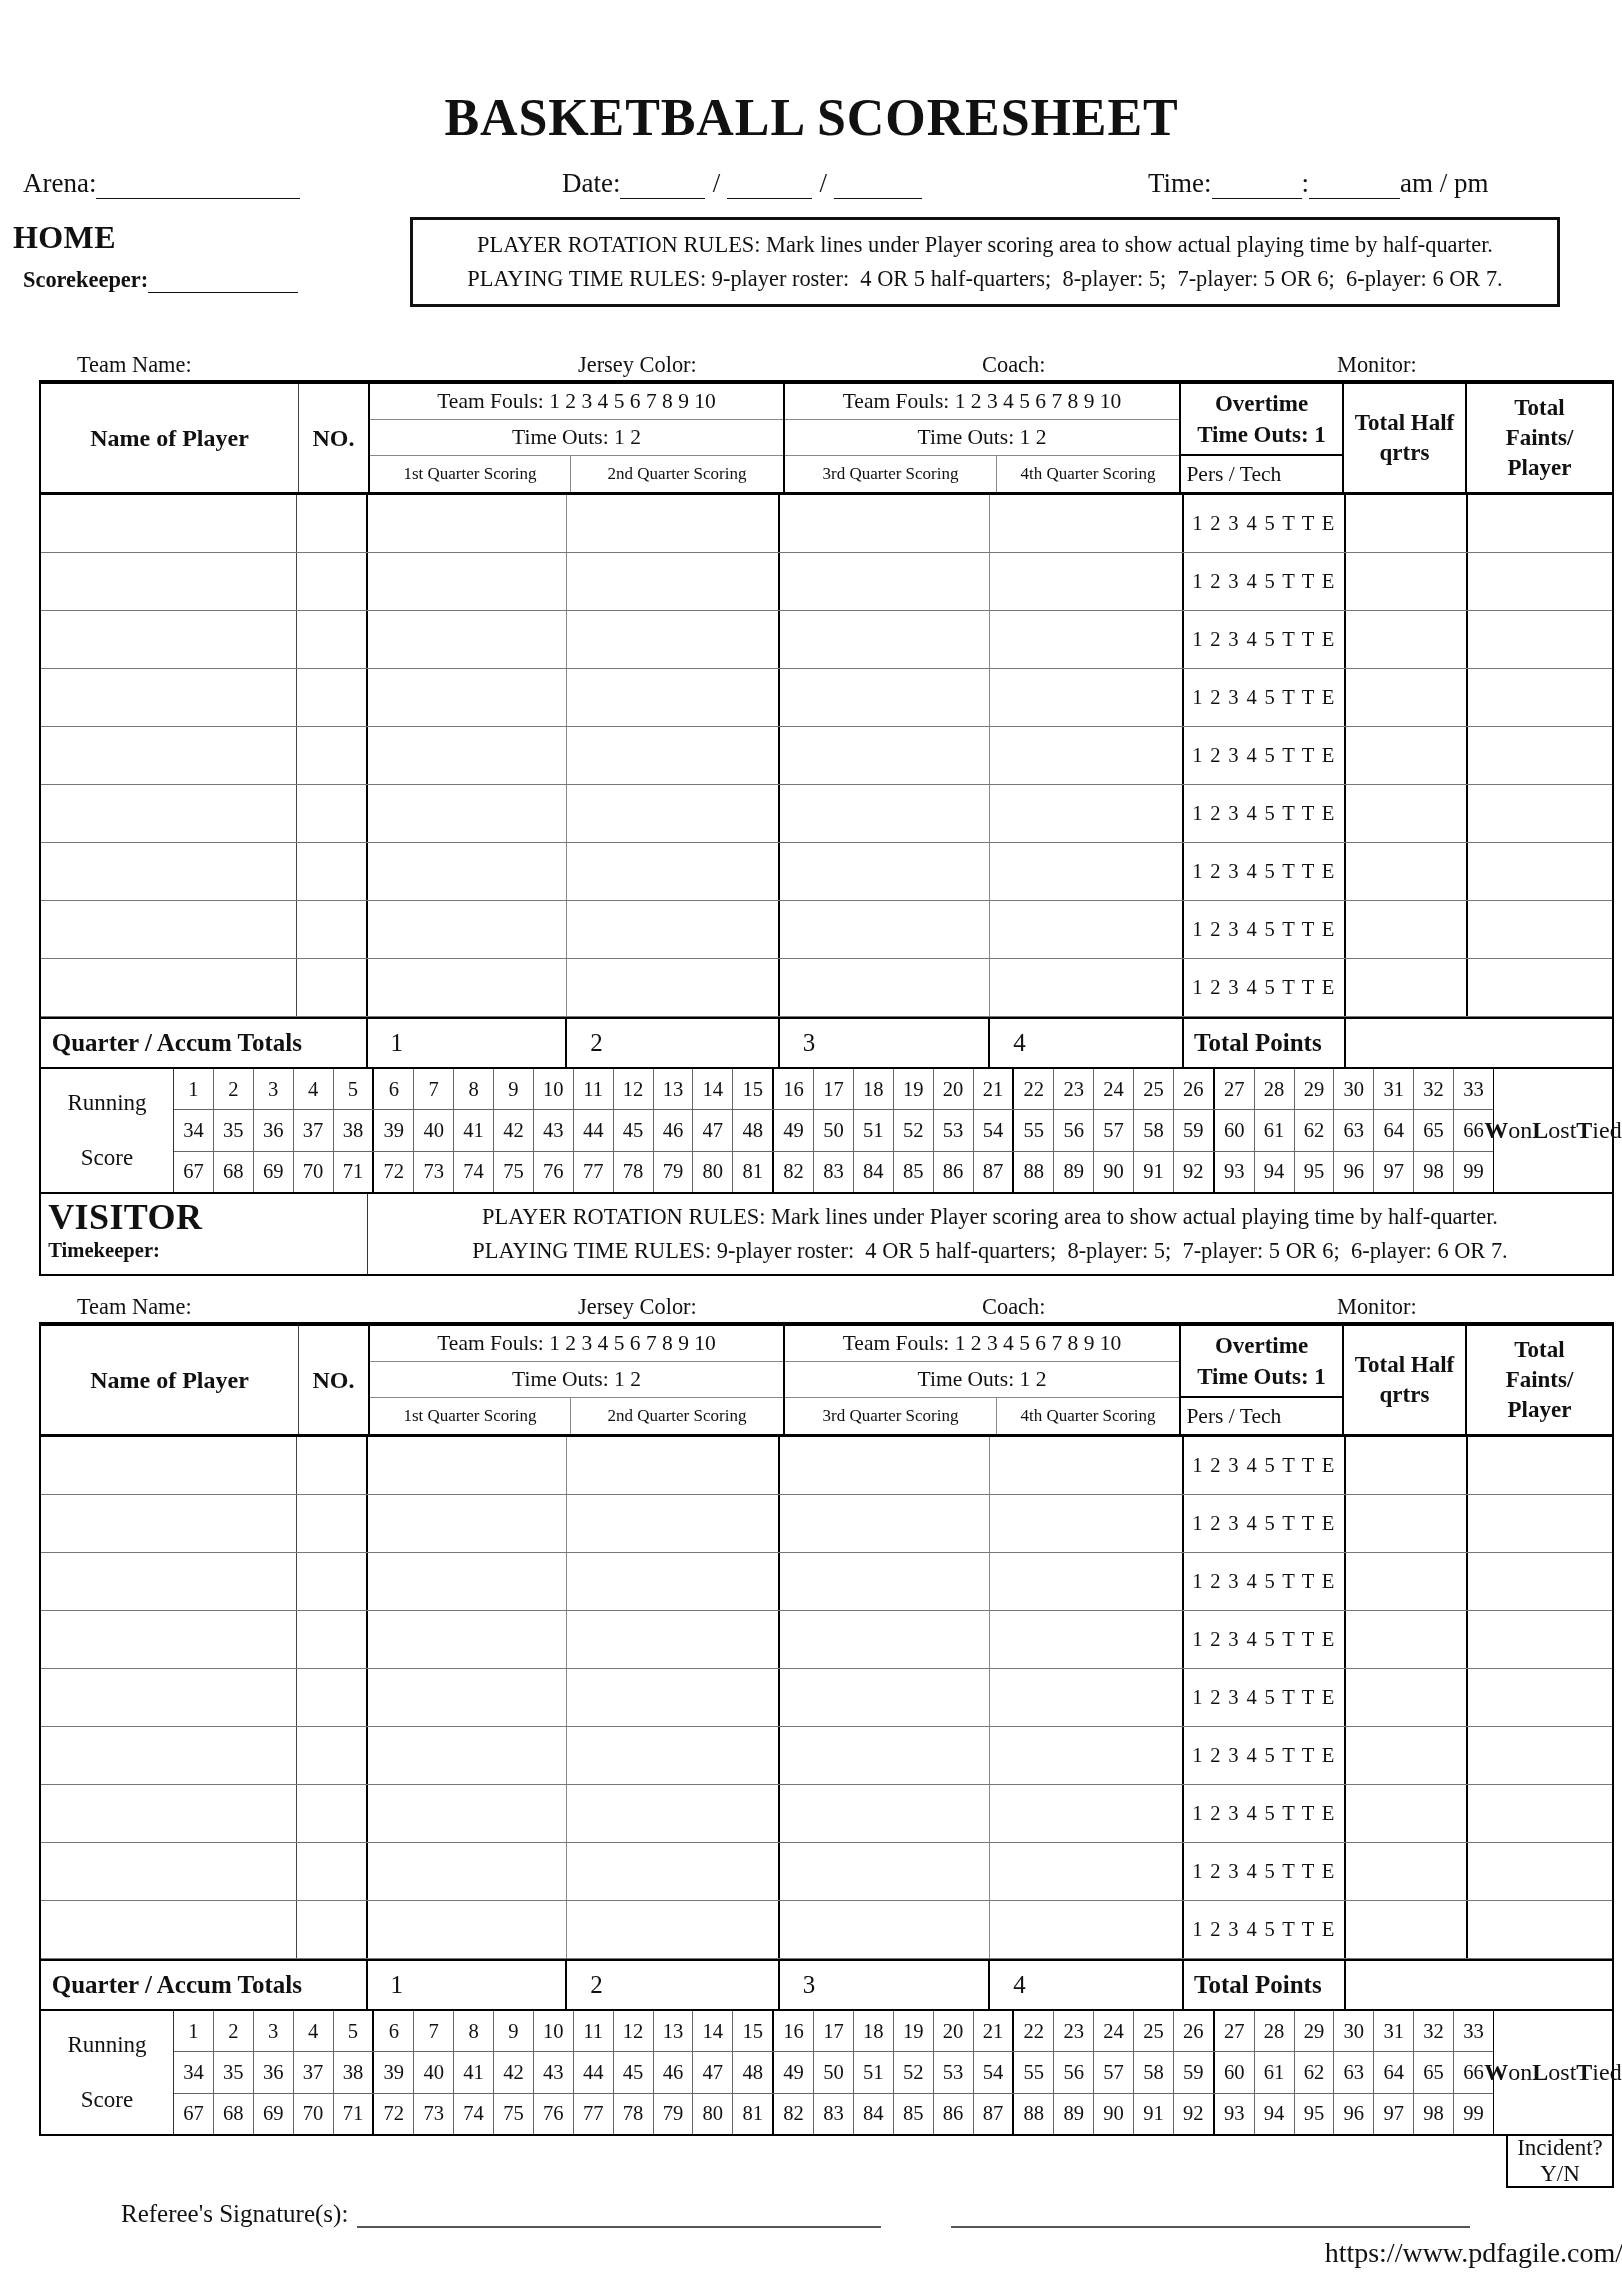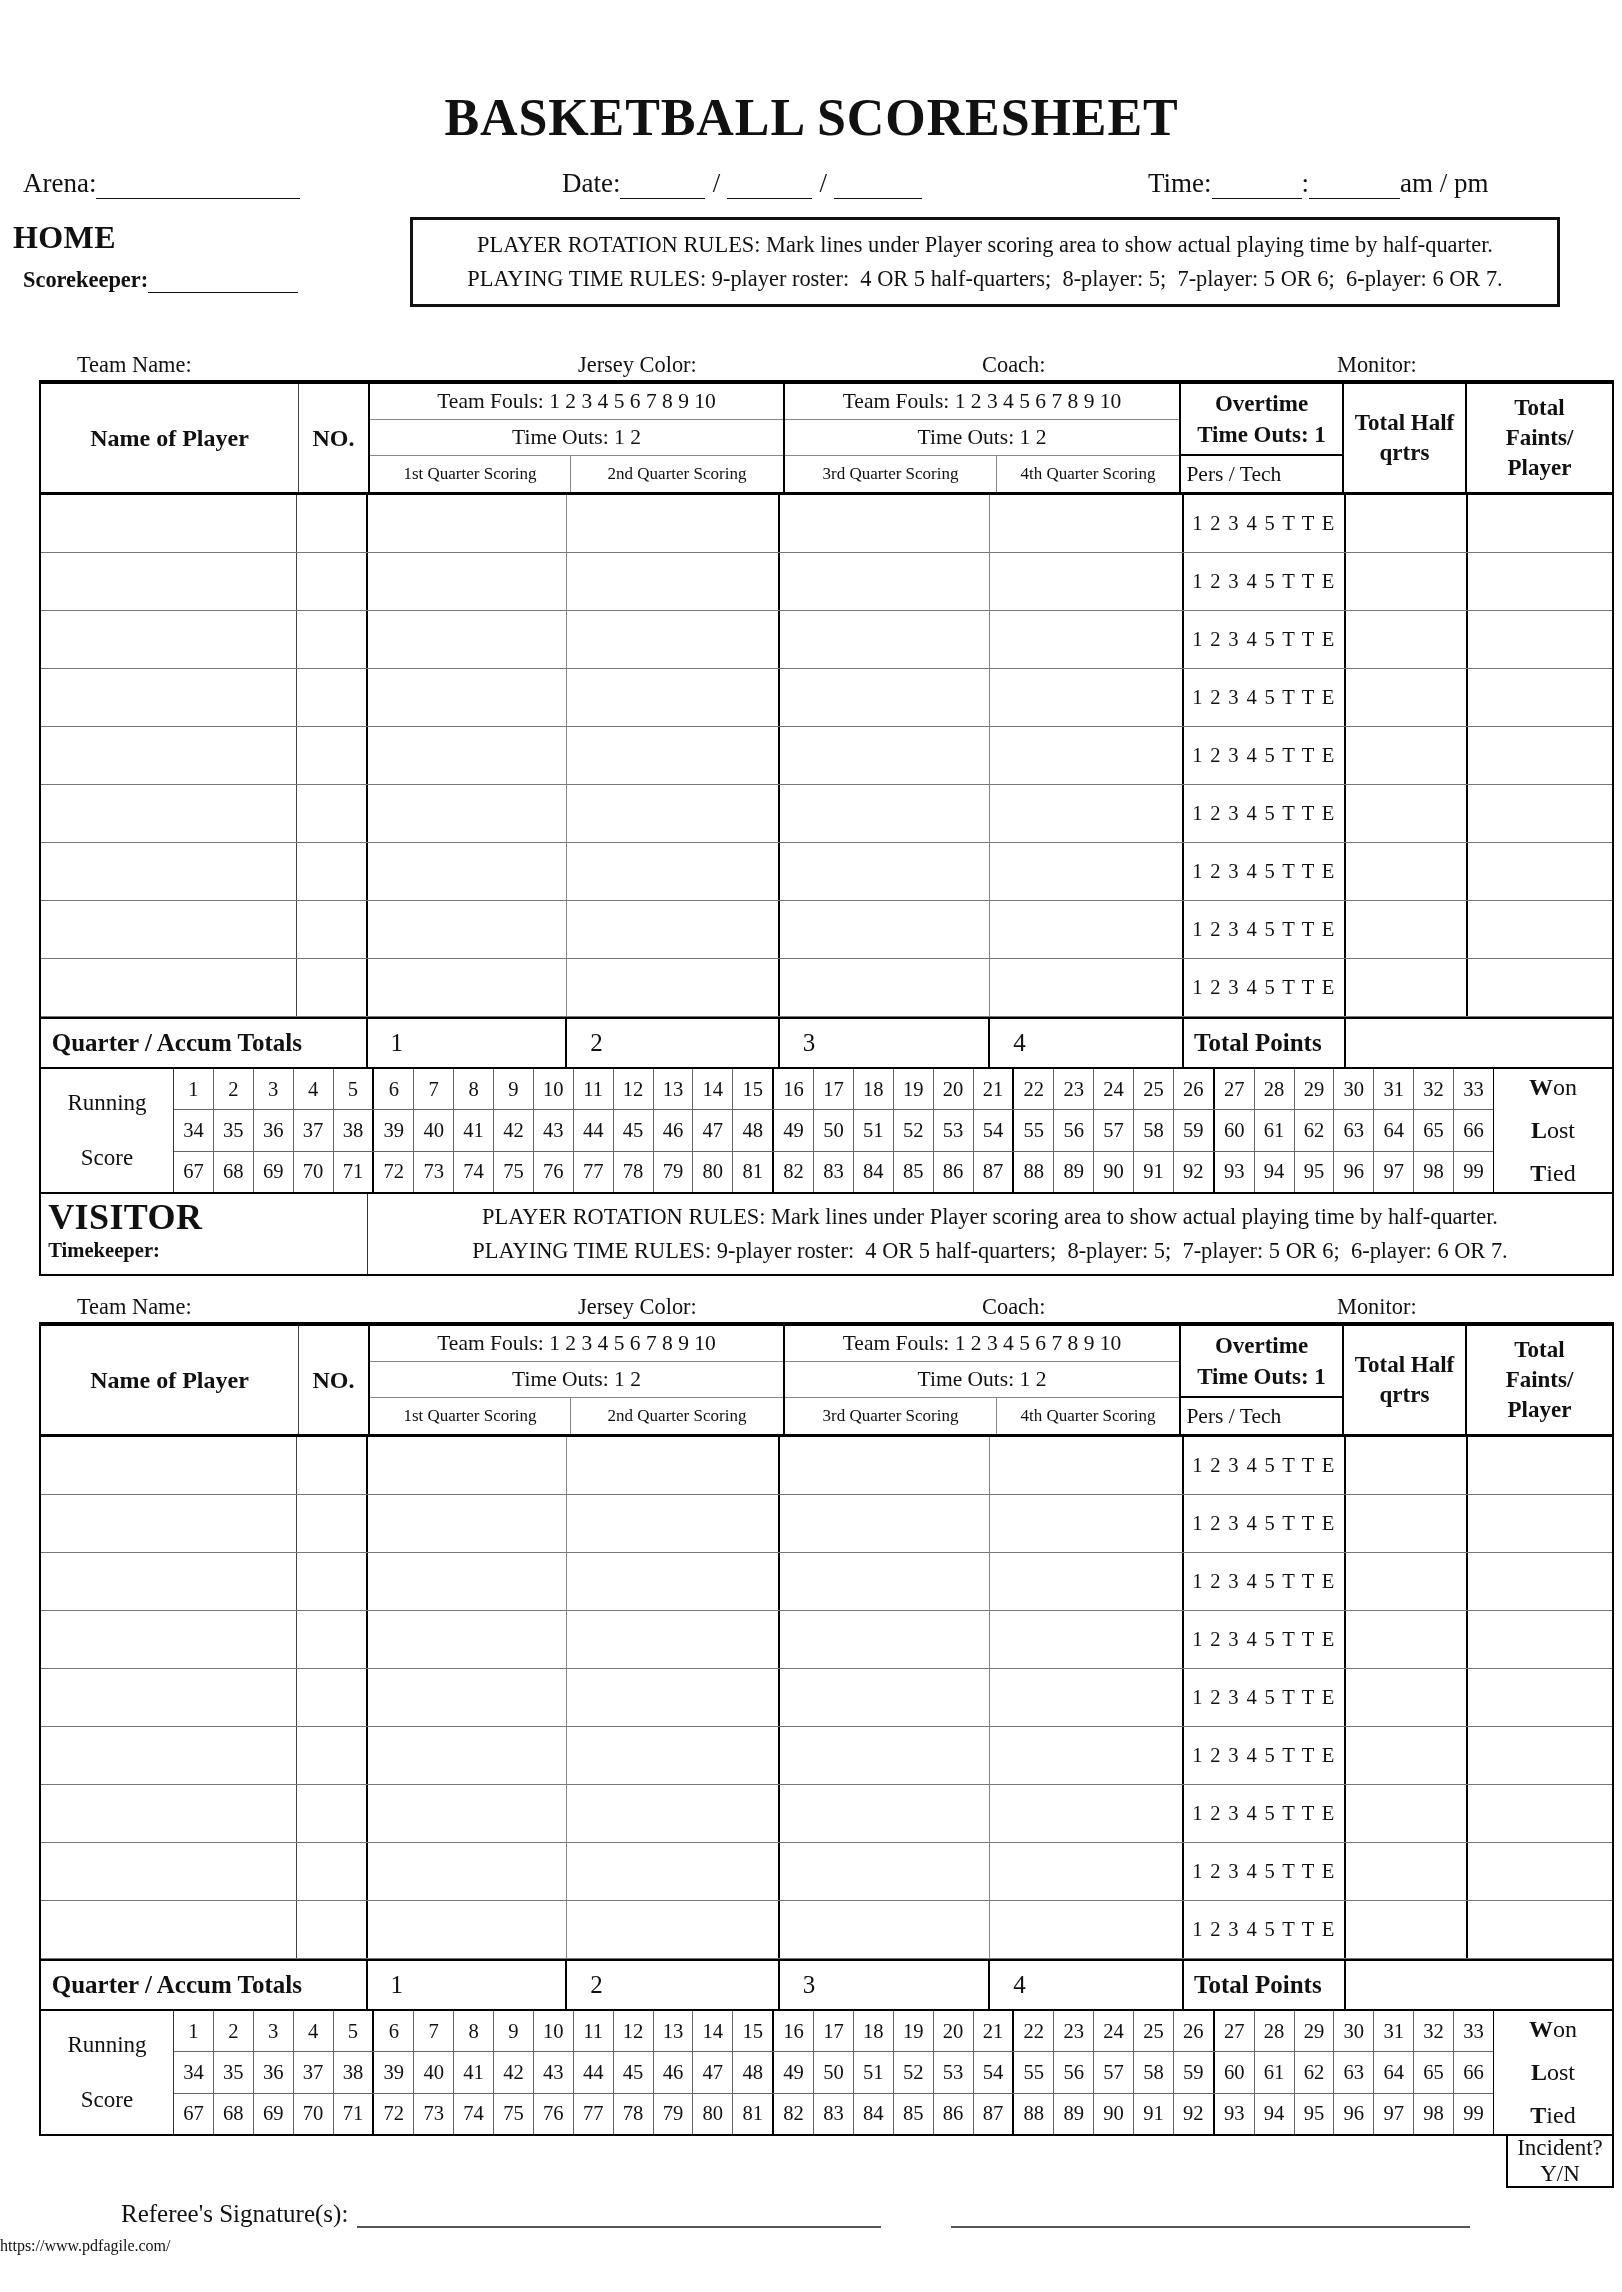--- a/index.html
+++ b/index.html
@@ -62,43 +62,43 @@
   .running{display:flex;height:123px;box-sizing:border-box;}
   .rs-label{width:133px;border-right:1.8px solid #333;display:flex;flex-direction:column;
             justify-content:space-around;align-items:center;font-size:23px;padding:7.2px 0;box-sizing:border-box;}
   .rs-grid{flex:1;display:flex;flex-direction:column;}
   .rs-row{flex:1;display:flex;border-bottom:0.9px solid #666;box-sizing:border-box;}
   .rs-row:last-child{border-bottom:none;}
   .rs-cell{flex:1;display:flex;align-items:center;justify-content:center;font-size:20.6px;
            border-right:0.9px solid #666;box-sizing:border-box;}
   .rs-cell.thick{border-right:2.7px solid #000;}
   .rs-cell:last-child{border-right:none;}
-  .rs-result{width:119px;border-left:1.8px solid #000;display:flex;flex-direction:column;
-             justify-content:space-between;align-items:center;font-size:24px;padding:5.4px 0;box-sizing:border-box;}
+  .rs-result{width:119px;border-left:1.8px solid #000;display:flex;flex-direction:row;
+             justify-content:center;align-items:center;font-size:24px;padding:5.4px 0;box-sizing:border-box;}
   .result-word{display:block;}
   .result-word::first-letter{font-weight:bold;}
 
   .band{display:flex;height:82px;border:2.7px solid #000;border-top:none;box-sizing:border-box;background:#fff;}
   .band-left{width:326px;box-sizing:border-box;padding:3.6px 0 0 7.2px;}
   .visitor-title{font-size:36px;font-weight:bold;line-height:1.1;letter-spacing:0.4px;}
   .band-keeper{font-size:20.6px;font-weight:bold;margin-top:1.8px;}
   .band-right{flex:1;border-left:1.8px solid #333;display:flex;flex-direction:column;justify-content:center;
               gap:7.2px;text-align:center;font-size:22.4px;box-sizing:border-box;}
   .band-right div{white-space:pre;}
 
   .visitor-gap{height:16px;}
   .incident{margin-left:auto;width:108px;height:52px;border:2.7px solid #000;border-top:none;box-sizing:border-box;
             display:flex;flex-direction:column;align-items:center;justify-content:center;
             font-size:23px;line-height:1.15;background:#fff;}
 
   .sig{position:absolute;left:121px;top:2196px;display:flex;align-items:flex-end;font-size:25px;}
   .sigline{border-bottom:2.7px double #555;height:30px;}
   .sigline1{width:524px;margin-left:9px;}
   .sigline2{width:519px;margin-left:70px;}
-  .url{position:absolute;top:2237px;left:0;width:100%;text-align:left;font-size:16px;}
+  .url{position:absolute;top:2237px;left:0;width:100%;text-align:right;font-size:28px;}
 </style>
 </head>
 <body>
 
 <div class="page">
 
   <div class="title">BASKETBALL SCORESHEET</div>
 
   <div class="field arena-field">
     <span class="lbl">Arena:</span>

